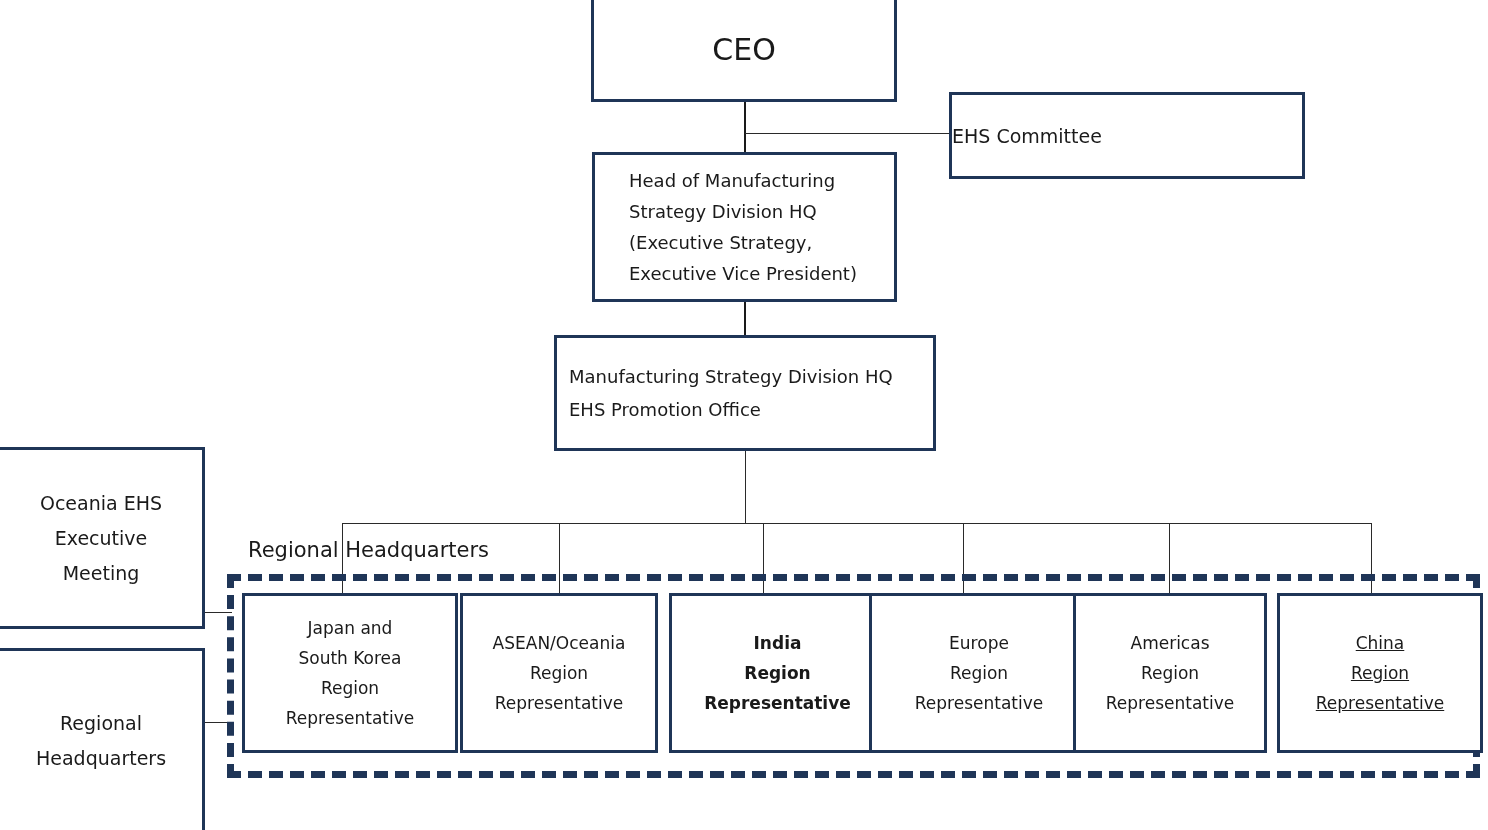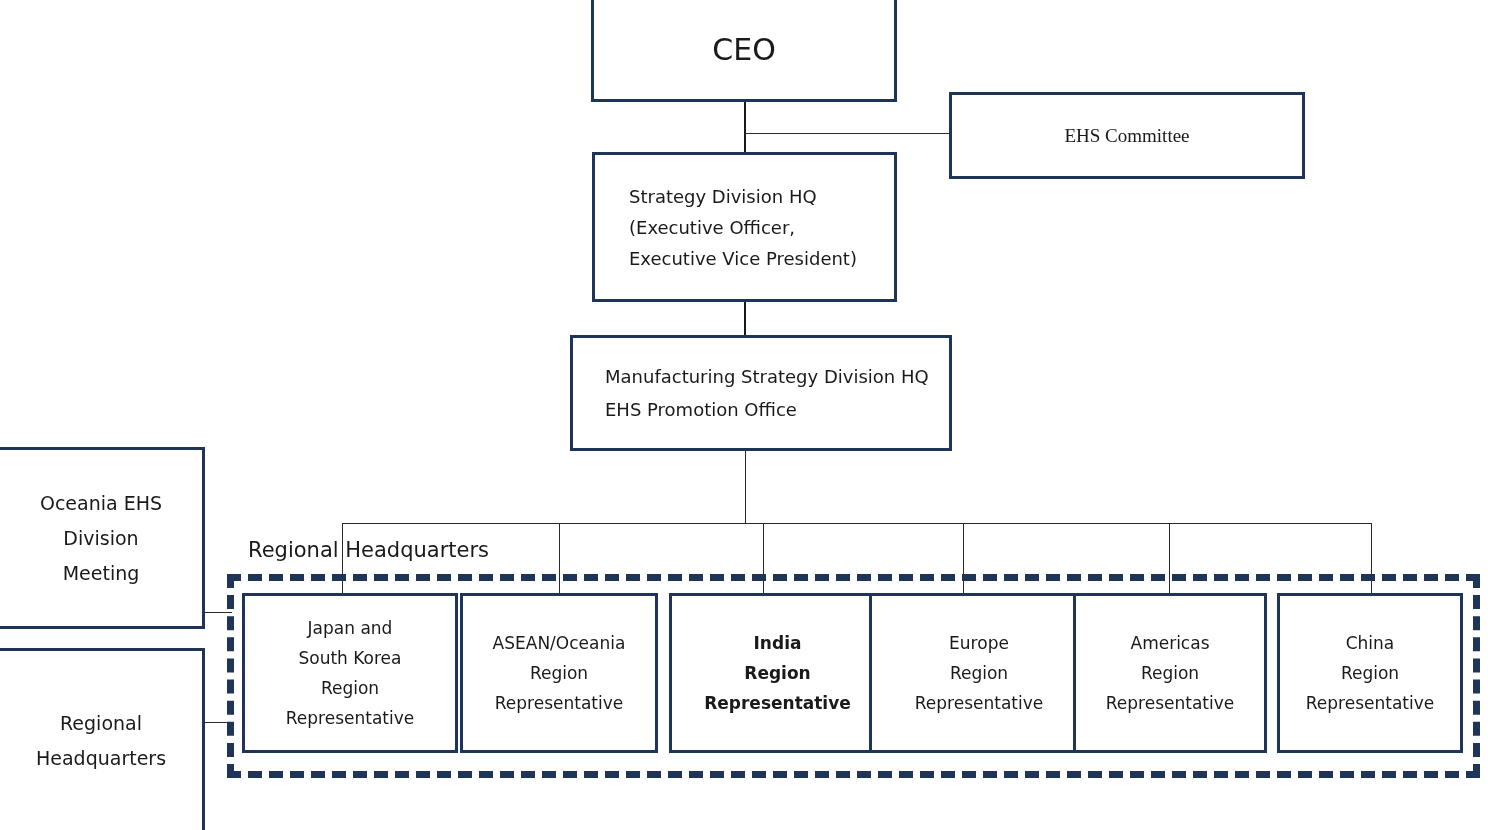--- a/index.html
+++ b/index.html
@@ -36,38 +36,35 @@
   }
 
   
   #node-ceo {
     left: 591px; top: -3px; width: 306px; height: 105px;
     align-items: center;
     font-size: 30px;
   }
   #node-ehs-committee {
     left: 949px; top: 92px; width: 356px; height: 87px;
-    align-items: center;
     font-size: 19px;
-    font-family: Liberation Serif, serif;
   }
   #node-head-manufacturing {
     left: 592px; top: 152px; width: 305px; height: 150px;
     align-items: flex-start;
     padding-left: 34px;
     font-size: 18px;
     line-height: 31px;
   }
   #node-ehs-promotion-office {
     left: 554px; top: 335px; width: 382px; height: 116px;
     align-items: flex-start;
-    padding-left: 32px;
+    padding-left: 12px;
     font-size: 18px;
     line-height: 33px;
-    margin-left: 16px;
   }
   #node-global-ehs-meeting {
     left: -3px; top: 447px; width: 208px; height: 182px;
     align-items: center;
     font-size: 19px;
     line-height: 35px;
   }
   #node-ehs-regional-meeting {
     left: -3px; top: 648px; width: 208px; height: 185px;
     align-items: center;
@@ -169,33 +166,34 @@
 
   <div class="node" id="node-ceo">
     <span class="line">CEO</span>
   </div>
 
   <div class="node" id="node-ehs-committee">
     <span class="line">EHS Committee</span>
   </div>
 
   <div class="node" id="node-head-manufacturing">
+    <span class="line">Head of Manufacturing</span>
     <span class="line">Strategy Division HQ</span>
-    <span class="line">(Executive Officer,</span>
+    <span class="line">(Executive Strategy,</span>
     <span class="line">Executive Vice President)</span>
   </div>
 
   <div class="node" id="node-ehs-promotion-office">
     <span class="line">Manufacturing Strategy Division HQ</span>
     <span class="line">EHS Promotion Office</span>
   </div>
 
   <div class="node" id="node-global-ehs-meeting">
     <span class="line">Oceania EHS</span>
-    <span class="line">Division</span>
+    <span class="line">Executive</span>
     <span class="line">Meeting</span>
   </div>
 
   <div class="node" id="node-ehs-regional-meeting">
     <span class="line">Regional</span>
     <span class="line">Headquarters</span>
   </div>
 
   <div class="region-box" style="left:242px; width:216px;">
     <span class="line">Japan and</span>
@@ -221,19 +219,19 @@
     <span class="line">Region</span>
     <span class="line">Representative</span>
   </div>
 
   <div class="region-box" style="left:1073px; width:194px;">
     <span class="line">Americas</span>
     <span class="line">Region</span>
     <span class="line">Representative</span>
   </div>
 
-  <div class="region-box" style="left:1277px; width:186px;">
+  <div class="region-box" style="left:1277px; width:206px;text-decoration:underline;">
     <span class="line">China</span>
     <span class="line">Region</span>
     <span class="line">Representative</span>
   </div>
 
 </div>
 
 </body></html>

